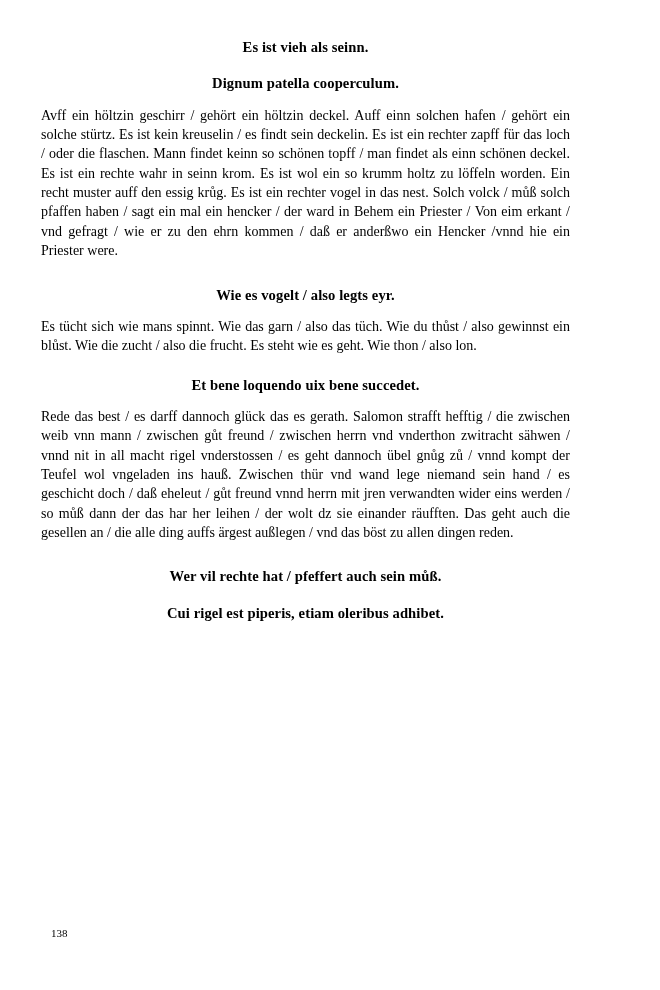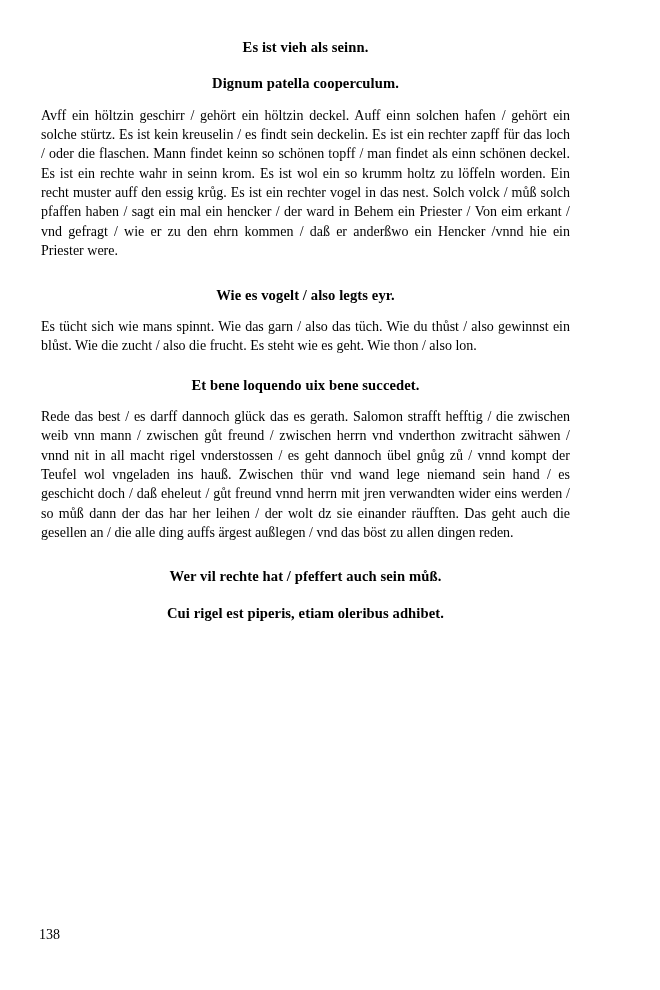--- a/index.html
+++ b/index.html
@@ -54,23 +54,23 @@
     hyphens: none;
   }
   .section {
     margin: 0;
   }
   .section + .section {
     margin-top: 20px;
   }
   .page-number {
     position: absolute;
-    left: 39px;
+    left: 51px;
     top: 928px;
-    font-size: 14px;
+    font-size: 11px;
     line-height: 1;
     color: #000000;
   }
 </style>
 </head>
 <body>
 
 <div class="page">
 
   <div class="text-block">

